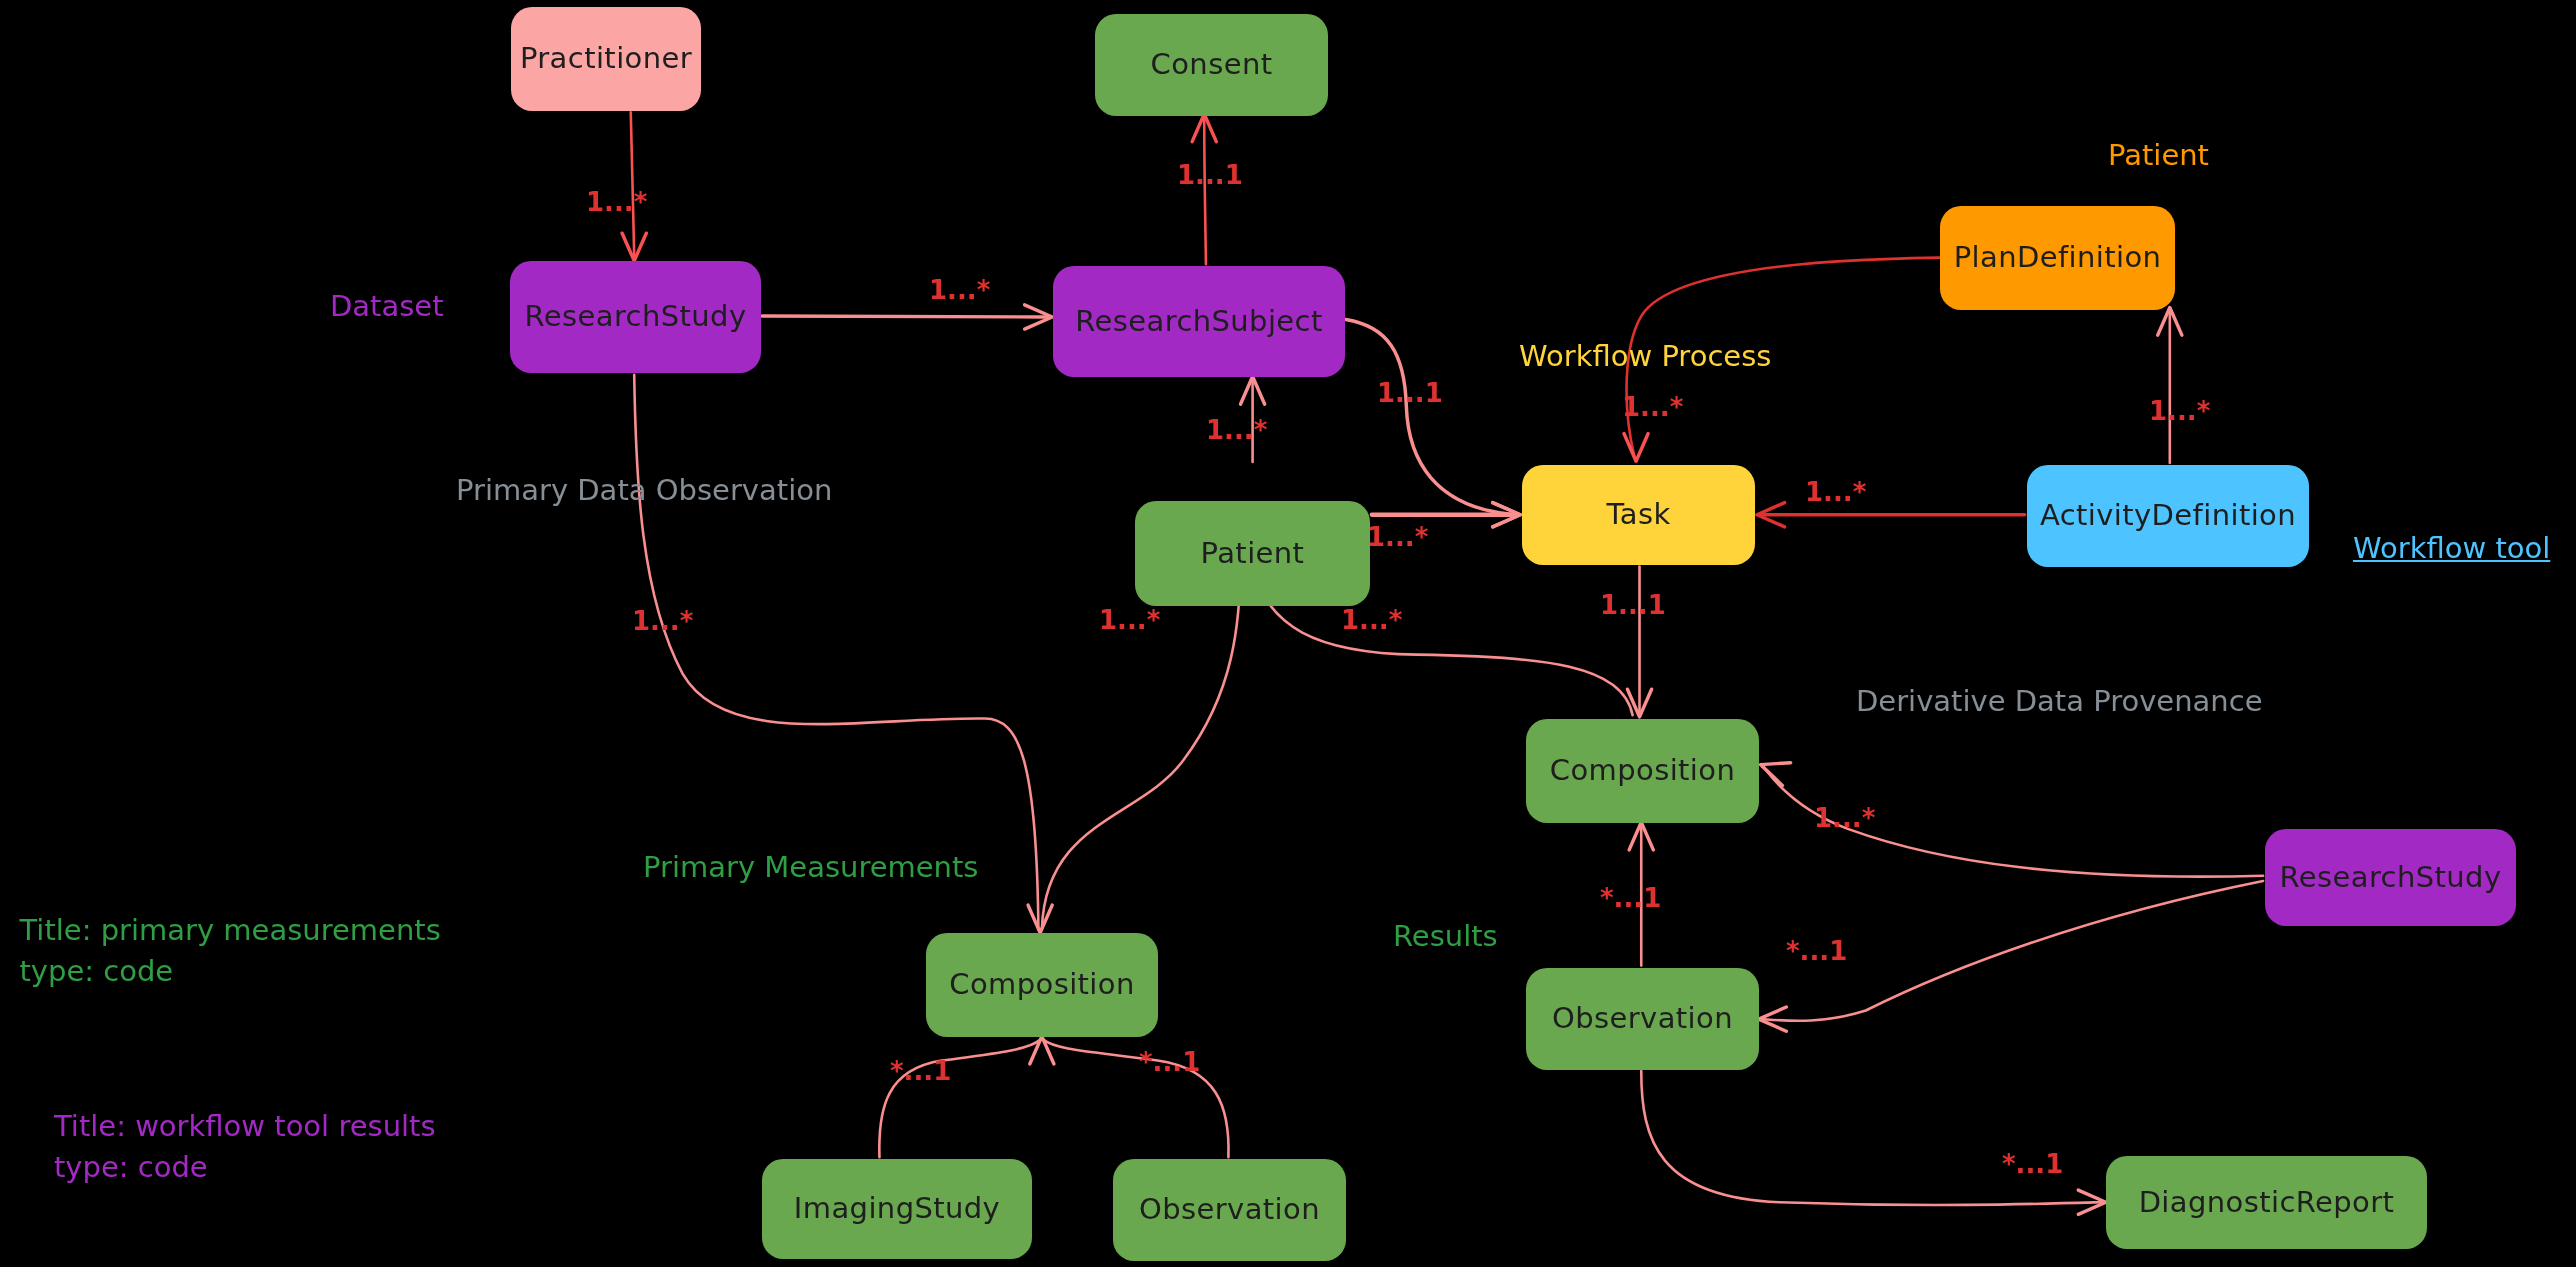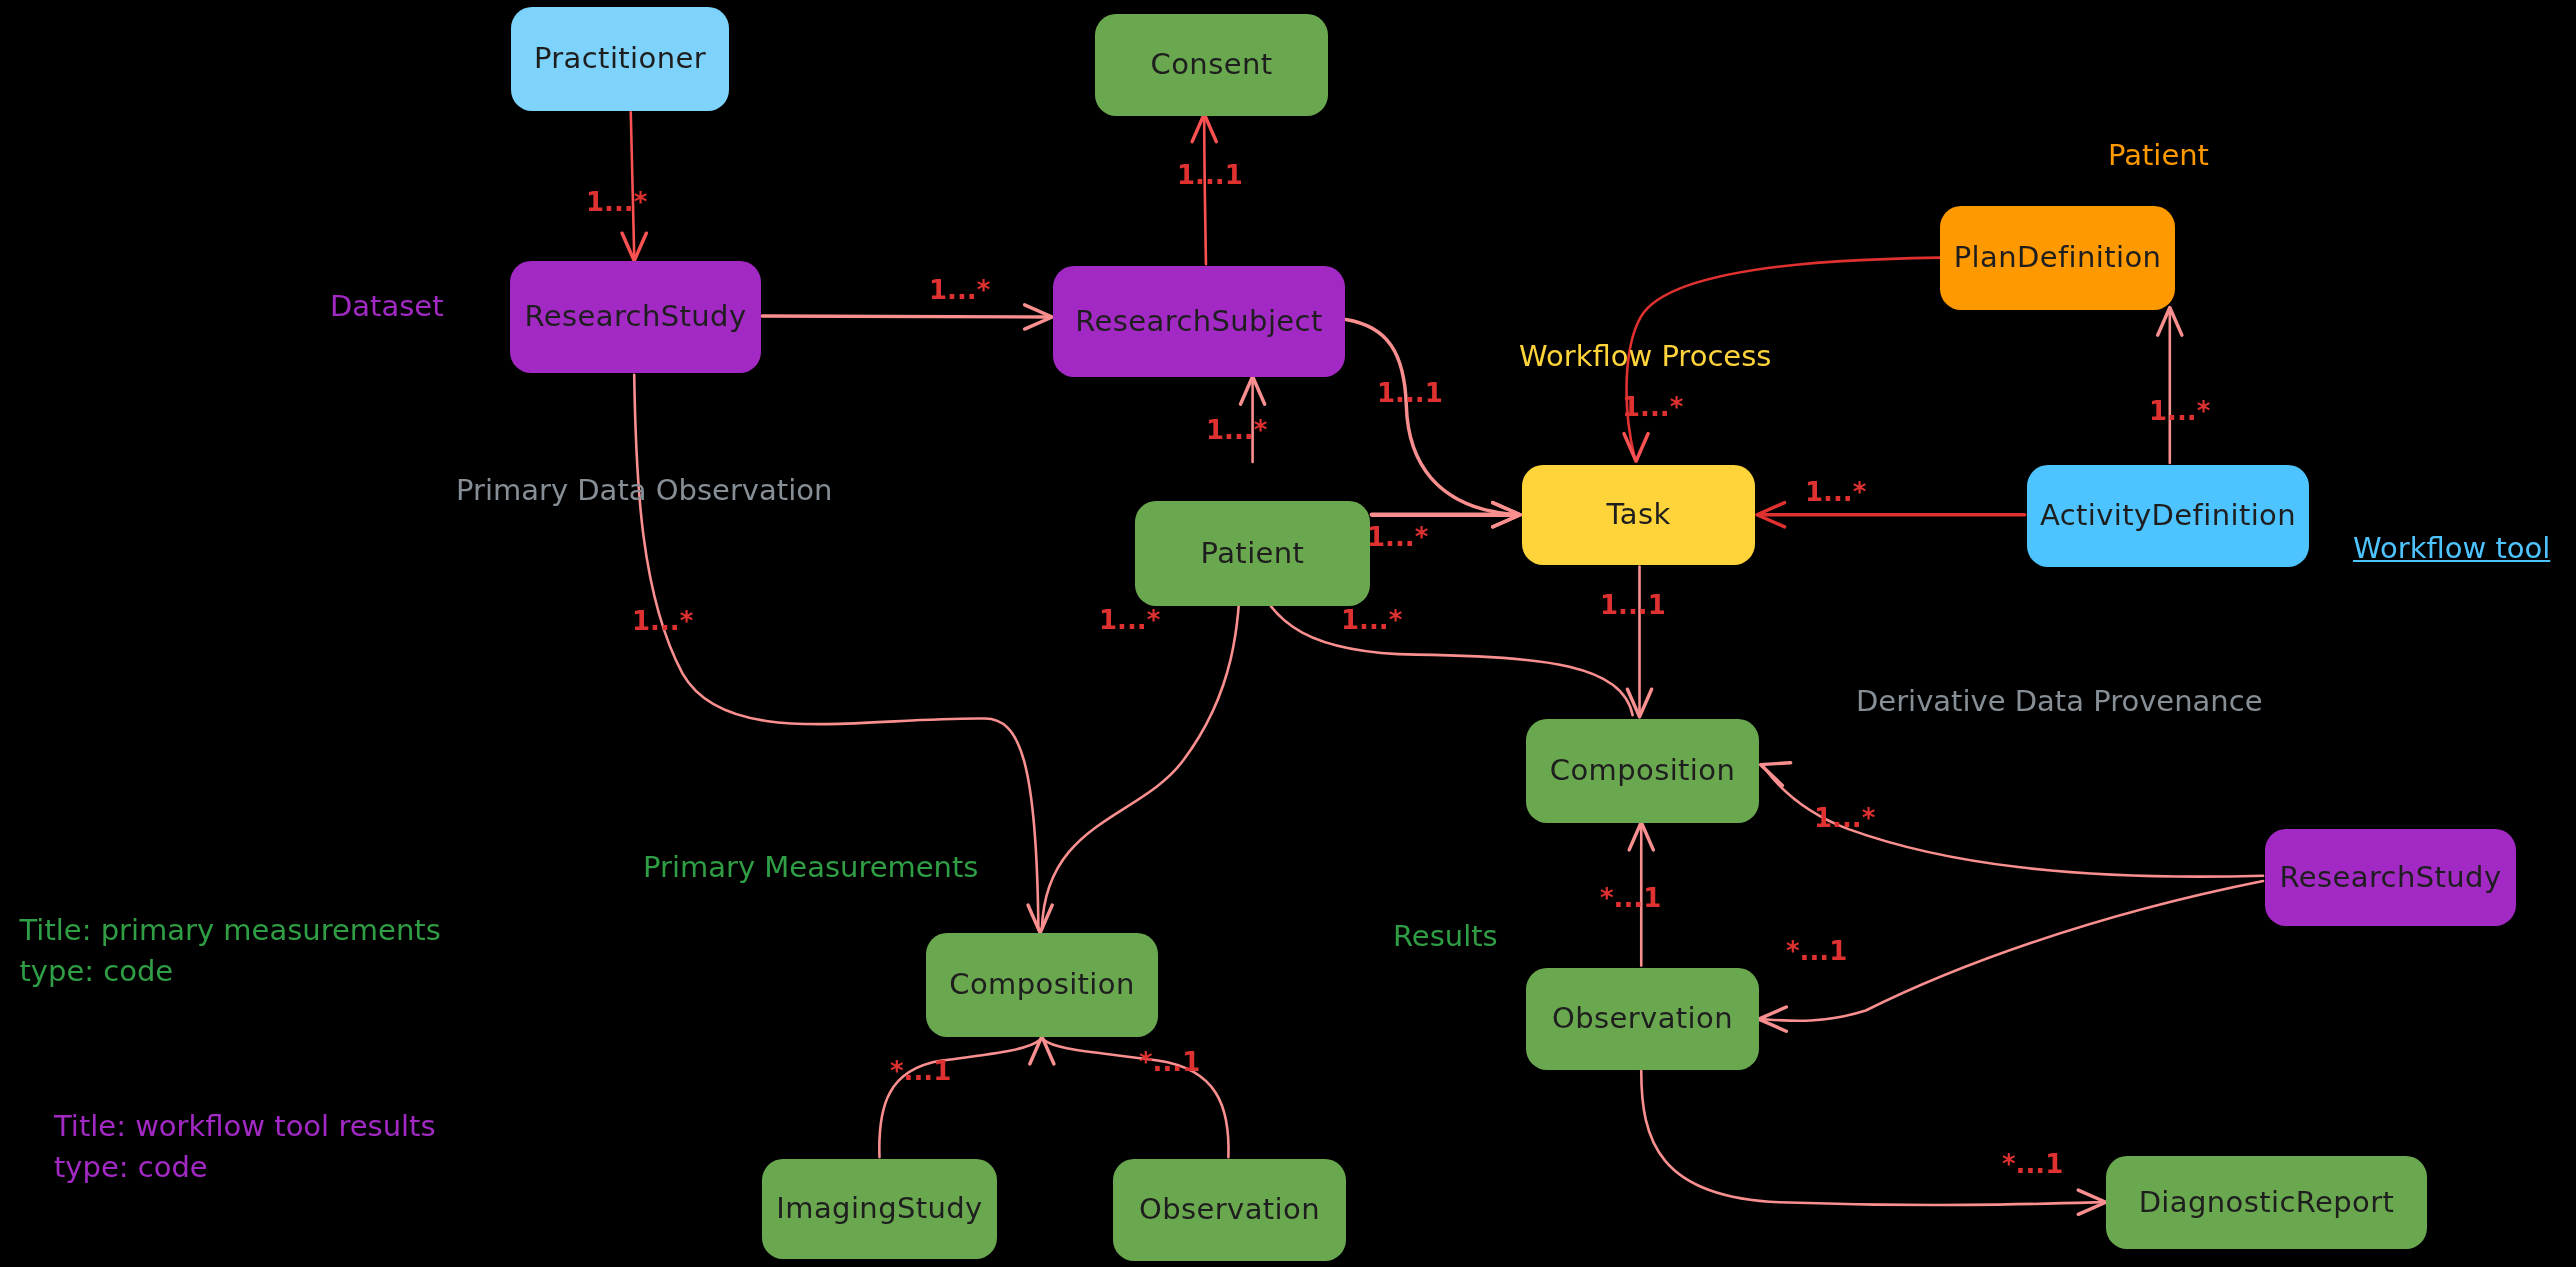--- a/index.html
+++ b/index.html
@@ -136,21 +136,21 @@
         <g transform="translate(1206,1202) rotate(-90)">
           <path d="M -30 -14 L 2 0 L -30 14" fill="none" stroke="#fa8f8f" stroke-width="4" stroke-linecap="round" stroke-linejoin="round"></path>
         </g>
         <g transform="translate(2436,1392) rotate(0)">
           <path d="M -30 -14 L 2 0 L -30 14" fill="none" stroke="#fa8f8f" stroke-width="4" stroke-linecap="round" stroke-linejoin="round"></path>
         </g>
       </g>
   </svg>
 
   <div id="node-layer">
-      <div class="node" style="left: 511px; top: 7px; width: 218px; height: 104px; background: #7dd3fc; color: rgb(30, 30, 30);">
+      <div class="node" style="left: 511px; top: 7px; width: 190px; height: 104px; background: #fca5a5; color: rgb(30, 30, 30);">
         <span>Practitioner</span>
       </div>
       <div class="node" style="left: 1095px; top: 14px; width: 233px; height: 102px; background: rgb(106, 168, 79); color: rgb(30, 30, 30);">
         <span>Consent</span>
       </div>
       <div class="node" style="left: 1940px; top: 206px; width: 235px; height: 104px; background: rgb(255, 153, 0); color: rgb(30, 30, 30);">
         <span>PlanDefinition</span>
       </div>
       <div class="node" style="left: 510px; top: 261px; width: 251px; height: 112px; background: rgb(163, 41, 196); color: rgb(30, 30, 30);">
         <span>ResearchStudy</span>
@@ -175,21 +175,21 @@
       </div>
       <div class="node" style="left: 926px; top: 933px; width: 232px; height: 104px; background: rgb(106, 168, 79); color: rgb(30, 30, 30);">
         <span>Composition</span>
       </div>
       <div class="node" style="left: 1526px; top: 968px; width: 233px; height: 102px; background: rgb(106, 168, 79); color: rgb(30, 30, 30);">
         <span>Observation</span>
       </div>
       <div class="node" style="left: 2106px; top: 1156px; width: 321px; height: 93px; background: rgb(106, 168, 79); color: rgb(30, 30, 30);">
         <span>DiagnosticReport</span>
       </div>
-      <div class="node" style="left: 762px; top: 1159px; width: 235px; height: 100px; background: rgb(106, 168, 79); color: rgb(30, 30, 30);">
+      <div class="node" style="left: 762px; top: 1159px; width: 270px; height: 100px; background: rgb(106, 168, 79); color: rgb(30, 30, 30);">
         <span>ImagingStudy</span>
       </div>
       <div class="node" style="left: 1113px; top: 1159px; width: 233px; height: 102px; background: rgb(106, 168, 79); color: rgb(30, 30, 30);">
         <span>Observation</span>
       </div>
     </div>
   <div id="label-layer">
       <div class="free-label" style="left: 330px; top: 287px; color: rgb(163, 41, 196);">Dataset</div>
       <div class="free-label" style="left: 2108px; top: 136px; color: rgb(255, 153, 0);">Patient</div>
       <div class="free-label" style="left: 1519px; top: 337px; color: rgb(255, 212, 59);">Workflow Process</div>

